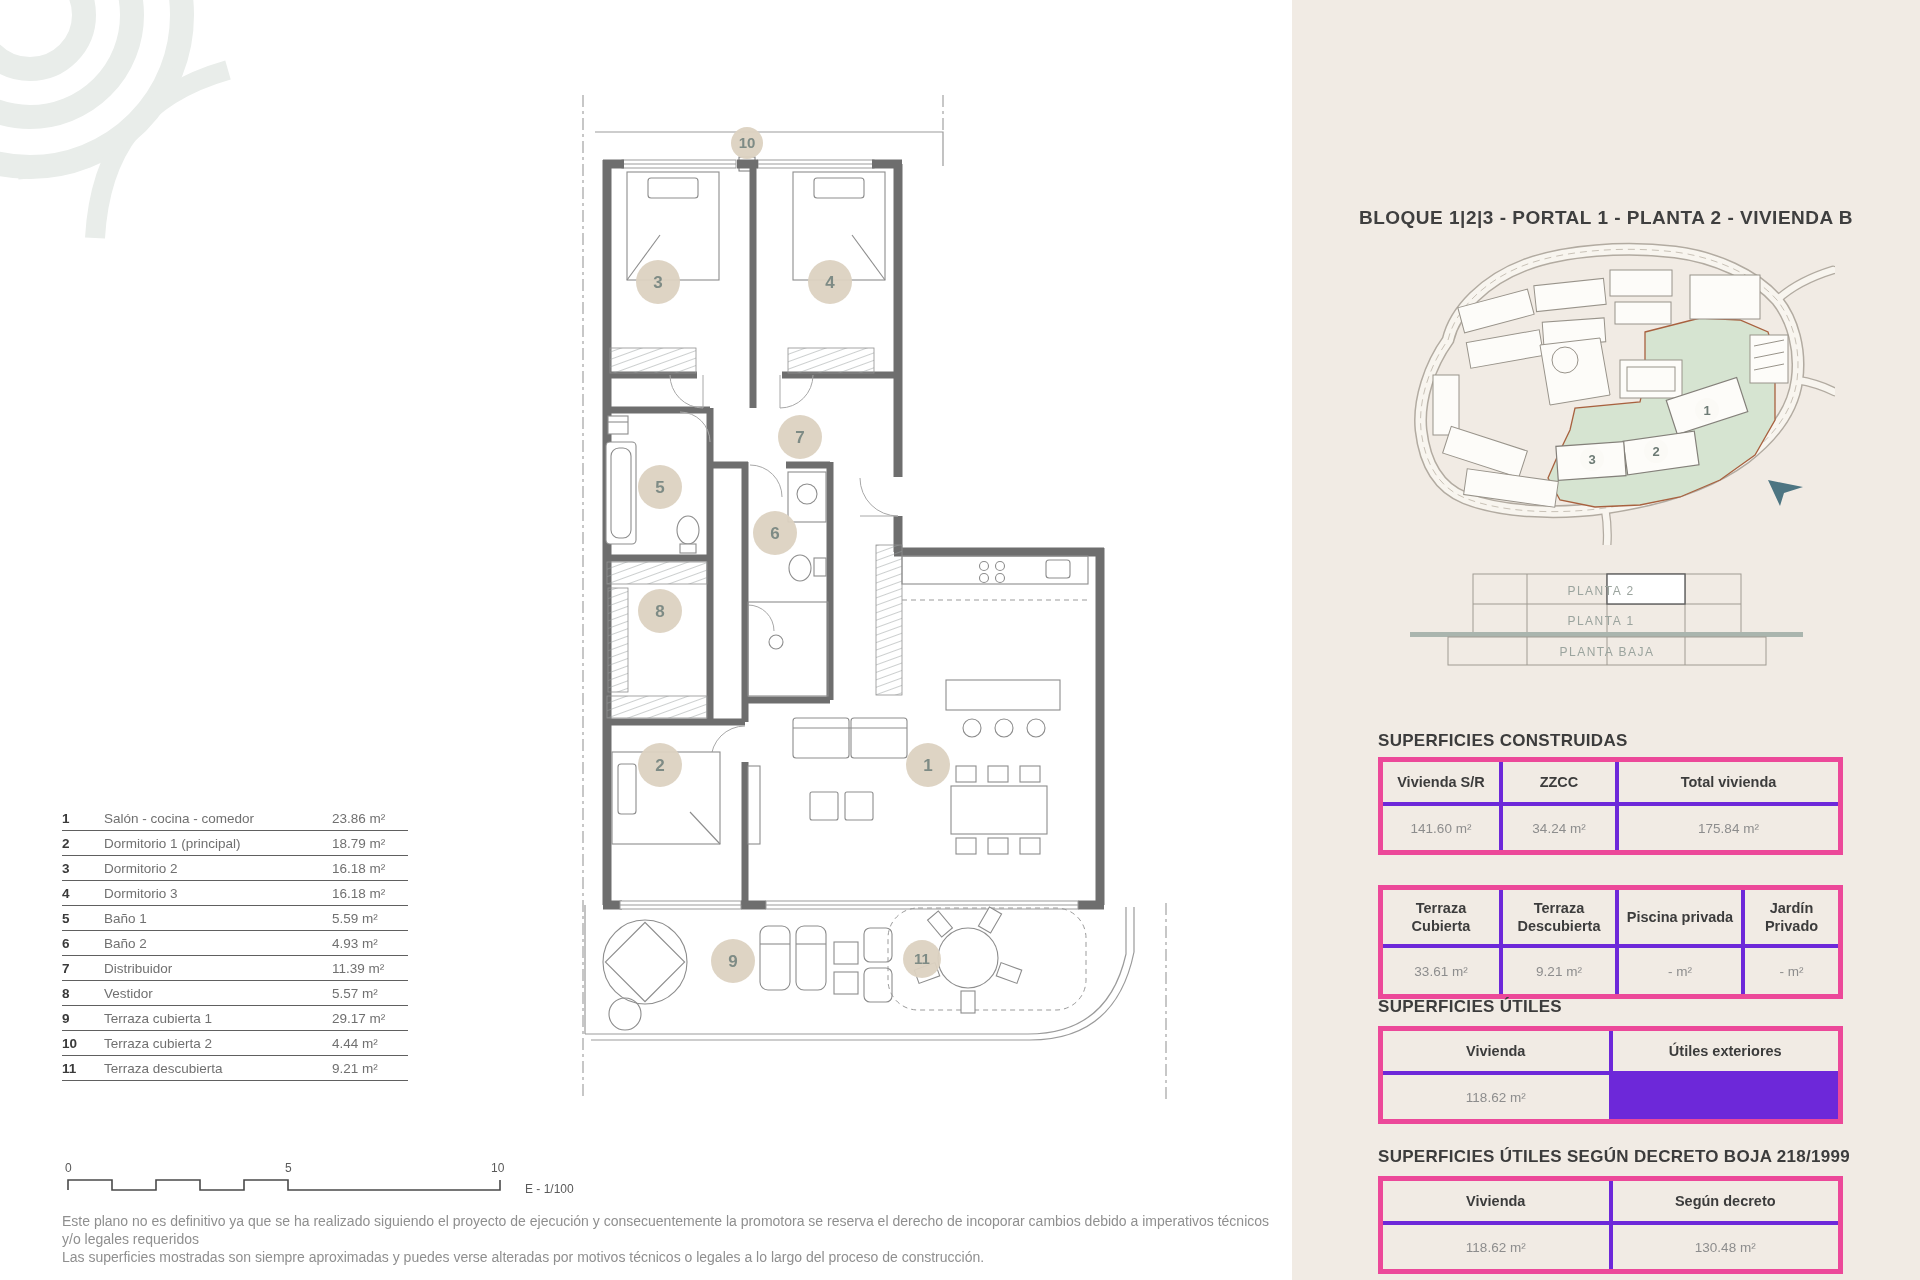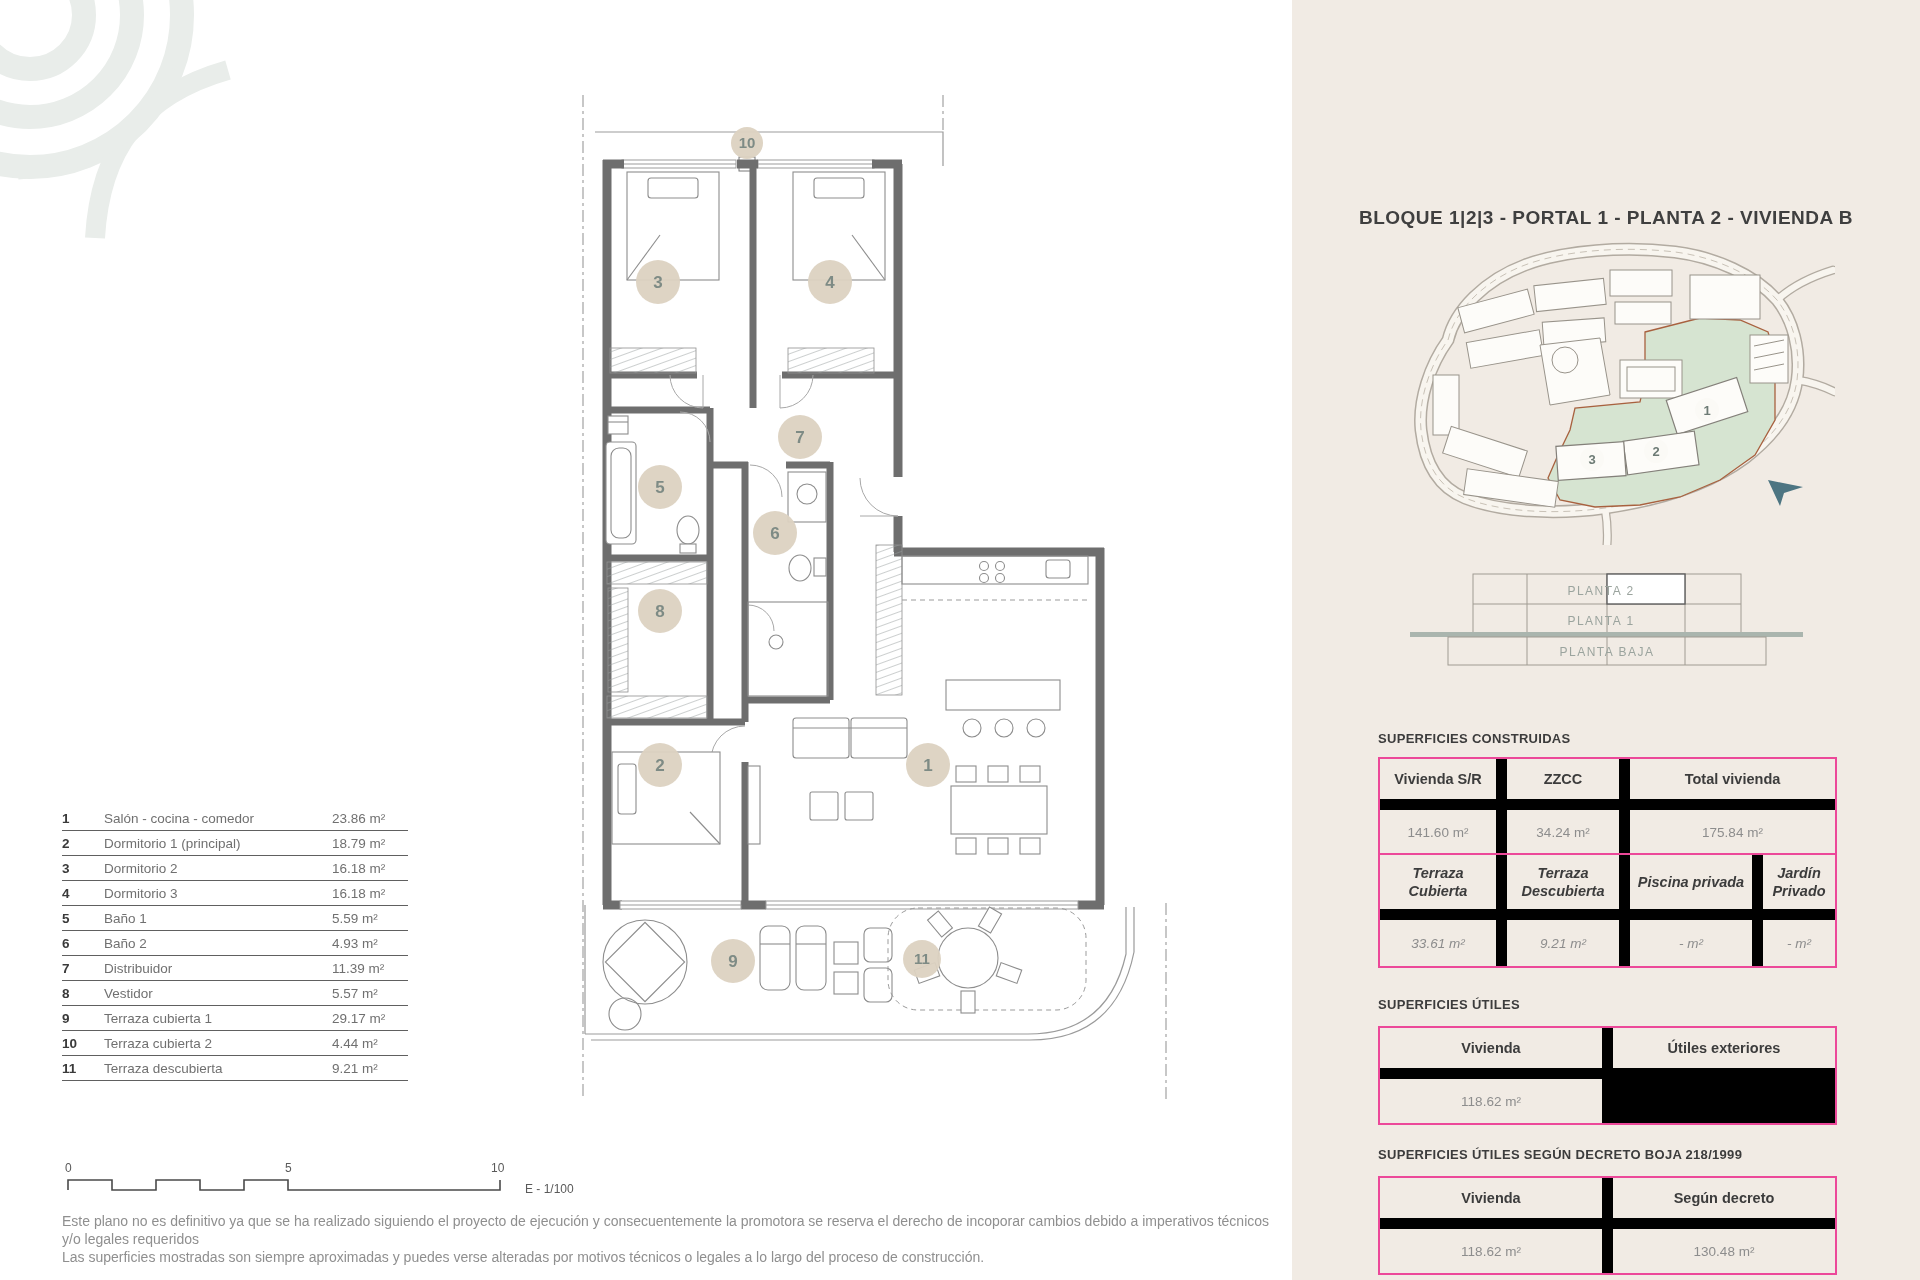--- a/index.html
+++ b/index.html
@@ -25,29 +25,29 @@
   .dash{stroke:#8f8f8f;stroke-width:1;fill:none;stroke-dasharray:12 4 3 4;}
   .dashz{stroke:#9b9b9b;stroke-width:1;fill:none;stroke-dasharray:5 4;}
   .win{fill:#ffffff;stroke:#9b9b9b;stroke-width:1;}
   .roomc{fill:#dcd2c1;opacity:.95;}
   .roomt{fill:#7e8b85;font-size:17px;font-weight:bold;text-anchor:middle;}
   .roomt-sm{fill:#7e8b85;font-size:15px;font-weight:bold;text-anchor:middle;}
   
   .panel{left:1292px;top:0;width:628px;height:1280px;background:#f1ebe4;}
   .title{position:absolute;left:0;right:0;top:207px;text-align:center;font-size:19px;
          font-weight:bold;color:#3f3f3f;letter-spacing:.5px;}
-  .sec-h{position:absolute;left:86px;font-size:13px;font-weight:bold;color:#3c3c3c;letter-spacing:.3px;}
-  .tbl{position:absolute;left:86px;width:455px;display:grid;gap:11px;background:#000000;
-       border:2px solid #ec4899;}
+  .sec-h{position:absolute;left:86px;font-size:17px;font-weight:bold;color:#3c3c3c;letter-spacing:.3px;}
+  .tbl{position:absolute;left:86px;width:455px;display:grid;gap:4px;background:#6d28d9;
+       border:5px solid #ec4899;}
   .tbl .c{background:#f1ebe4;display:flex;align-items:center;justify-content:center;
           text-align:center;padding:2px 4px;box-sizing:border-box;}
   .tbl .h{font-size:14.5px;font-weight:bold;color:#3c3c3c;line-height:1.25;}
   .tbl .v{font-size:13.5px;color:#8d8d8d;}
   .t1{top:757px;grid-template-columns:116px 112px 1fr;grid-template-rows:40px 44px;}
-  .t2{top:853px;grid-template-columns:116px 112px 122px 1fr;grid-template-rows:54px 46px;font-style:italic;}
+  .t2{top:885px;grid-template-columns:116px 112px 122px 1fr;grid-template-rows:54px 46px;}
   .t3{top:1026px;grid-template-columns:1fr 1fr;grid-template-rows:40px 44px;}
   .t4{top:1176px;grid-template-columns:1fr 1fr;grid-template-rows:40px 44px;}
   
   .el{stroke:#a09b92;stroke-width:1;fill:none;}
   .el-label{fill:#9ba49e;font-size:12px;letter-spacing:1.5px;text-anchor:middle;}
   
   .roadA{stroke:#b2aba1;stroke-width:13;fill:none;stroke-linecap:round;}
   .roadB{stroke:#f8f5ef;stroke-width:10;fill:none;stroke-linecap:round;}
   .roadC{stroke:#c9c2b7;stroke-width:1;fill:none;stroke-dasharray:7 5;}
   .roadA2{stroke:#b2aba1;stroke-width:9;fill:none;stroke-linecap:round;}

